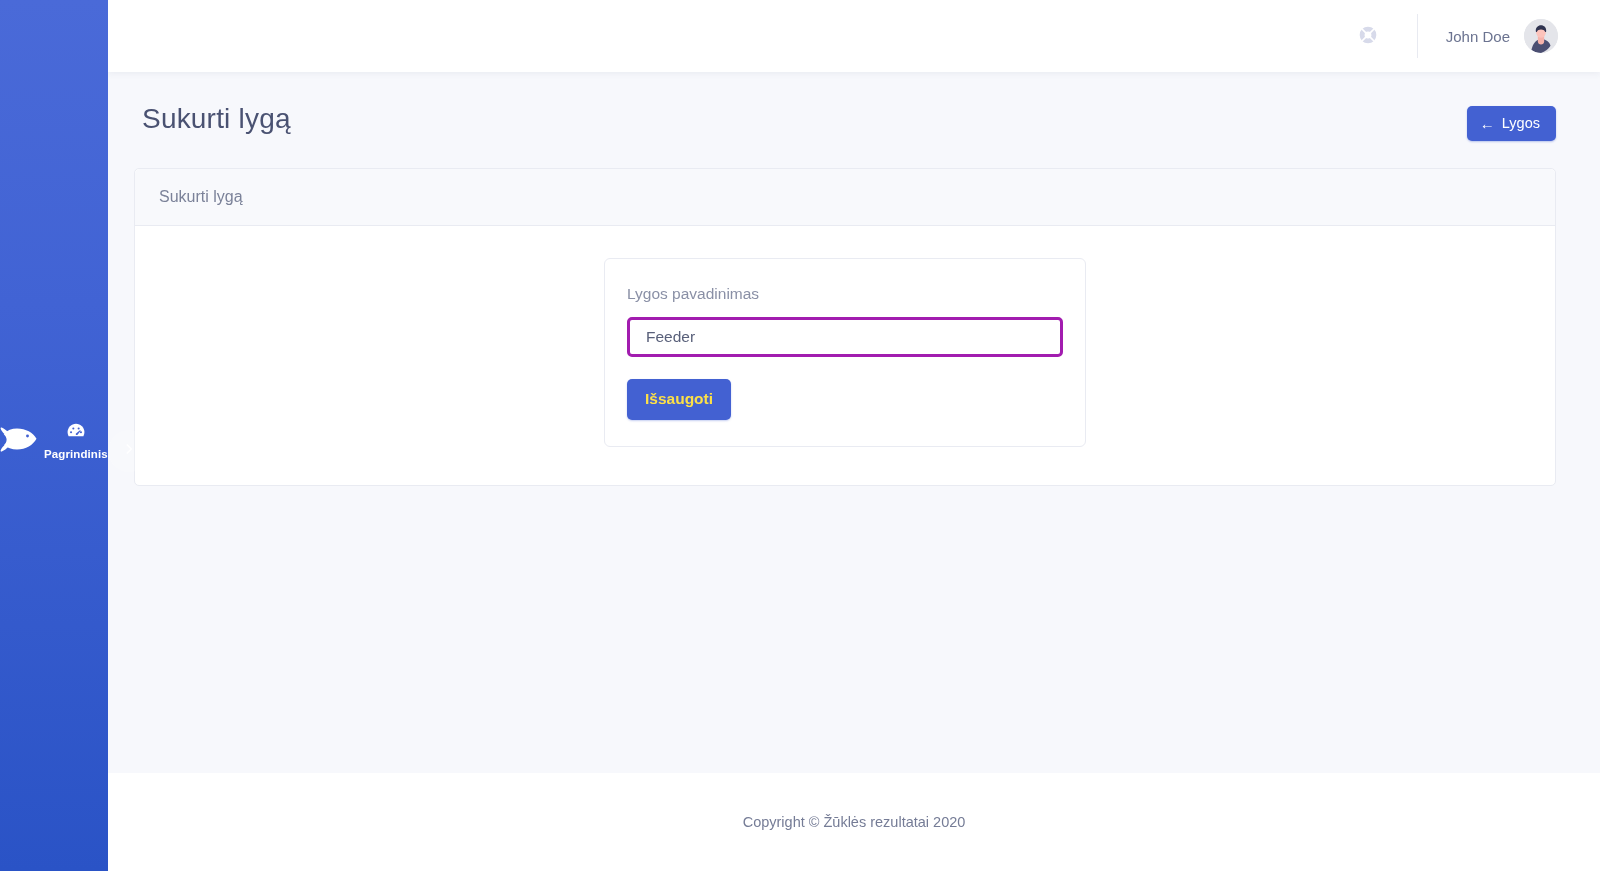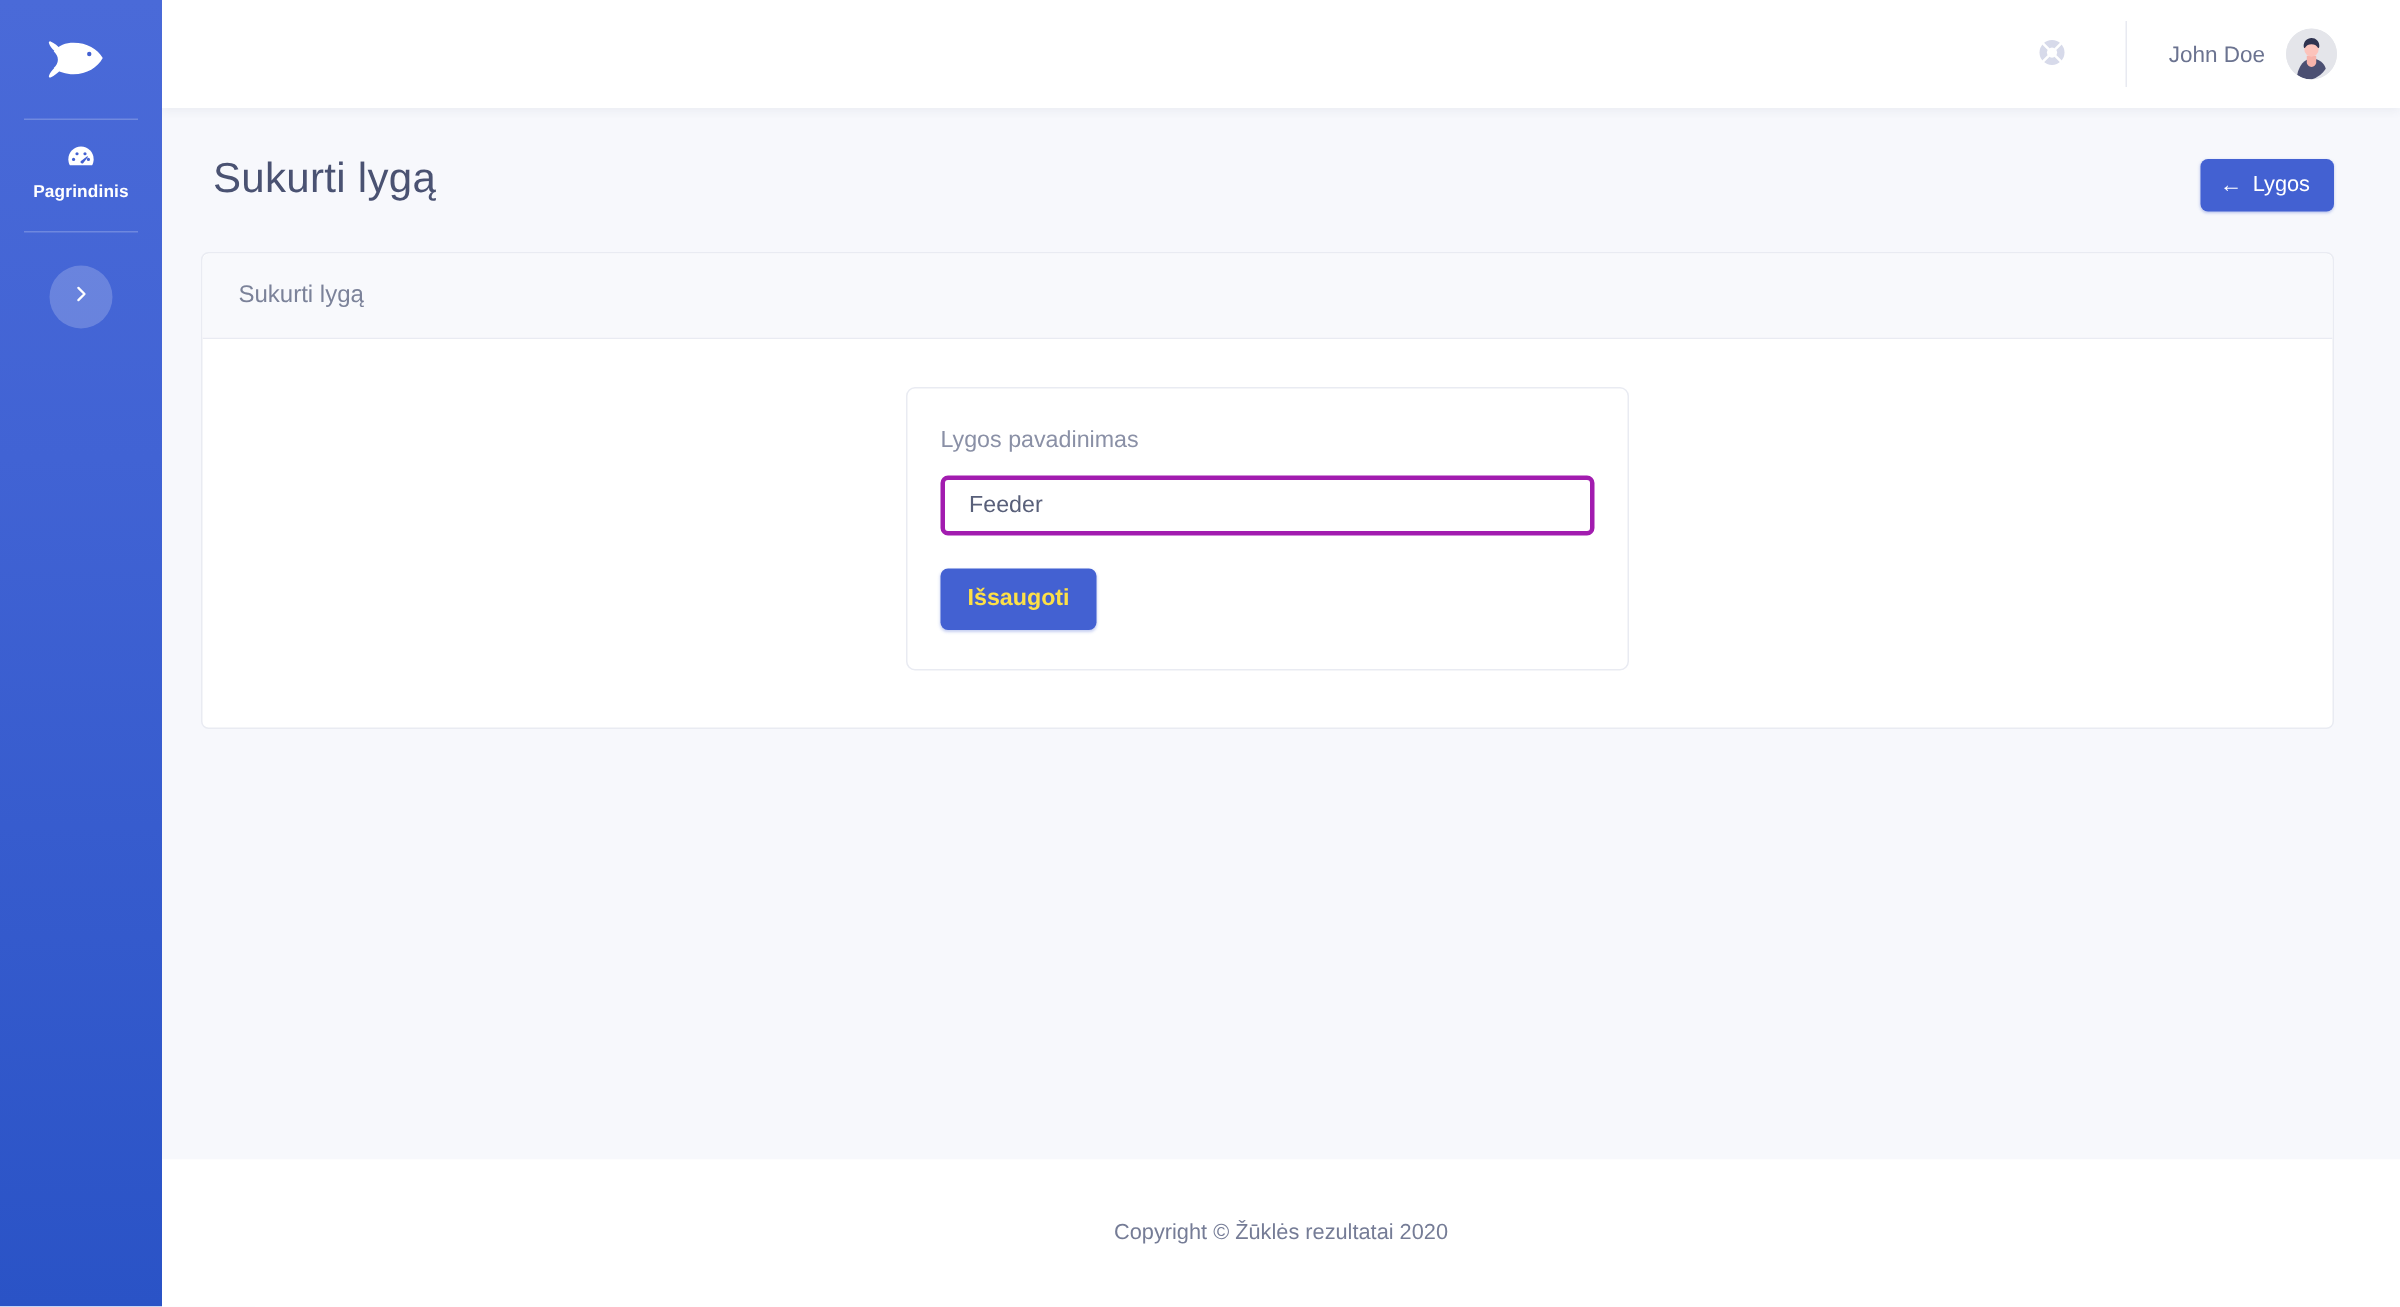--- a/index.html
+++ b/index.html
@@ -20,21 +20,20 @@
     display: flex;
   }
 
   
   .sidebar {
     width: 108px;
     min-width: 108px;
     height: 871px;
     background: linear-gradient(180deg, #4a6ad8 0%, #4163d4 35%, #2a53c6 100%);
     display: flex;
-    flex-direction: column;
     align-items: center;
     padding-top: 8px;
     position: relative;
     z-index: 30;
   }
 
   .brand {
     height: 64px;
     width: 100%;
     display: flex;

